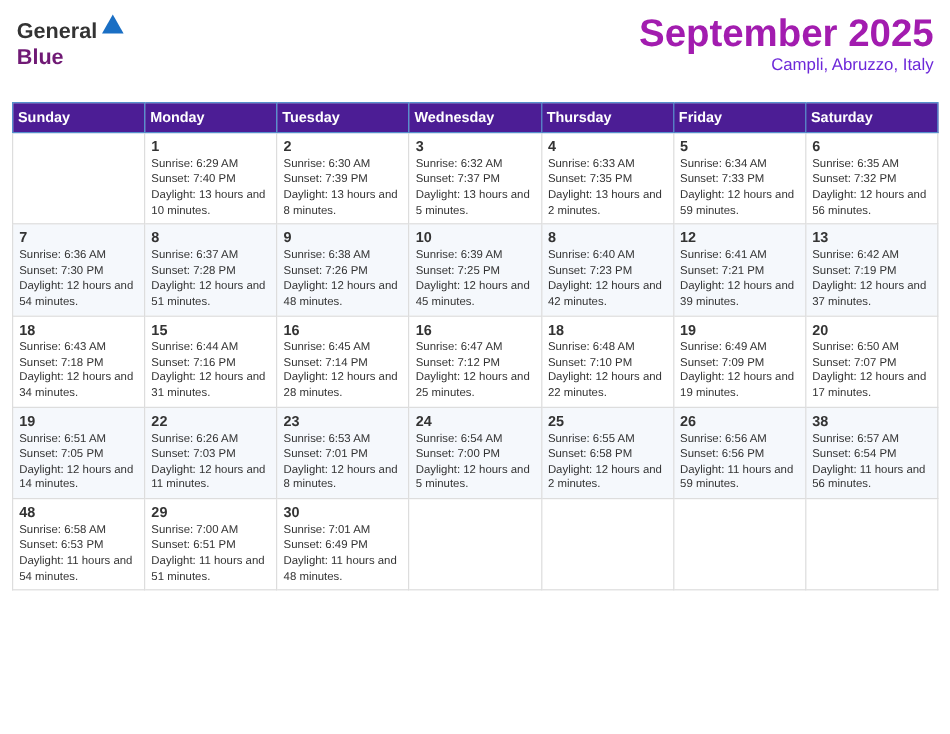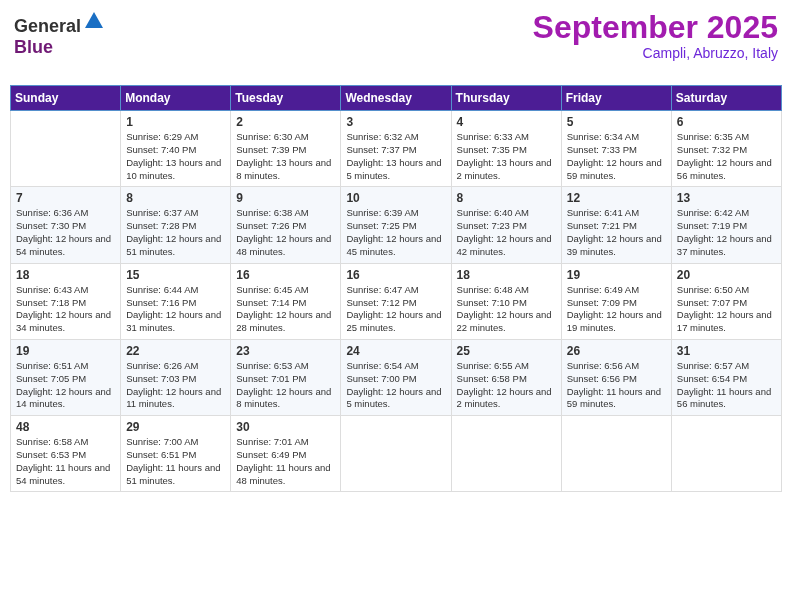--- a/index.html
+++ b/index.html
@@ -310,21 +310,21 @@
 and 2 minutes.</div>
         </td>
         <td>
           <span class="day-number">26</span>
           <div class="day-info">Sunrise: 6:56 AM
 Sunset: 6:56 PM
 Daylight: 11 hours
 and 59 minutes.</div>
         </td>
         <td>
-          <span class="day-number">31</span>
+          <span class="day-number">38</span>
           <div class="day-info">Sunrise: 6:57 AM
 Sunset: 6:54 PM
 Daylight: 11 hours
 and 56 minutes.</div>
         </td>
       </tr>
       <tr>
         <td>
           <span class="day-number">48</span>
           <div class="day-info">Sunrise: 6:58 AM

